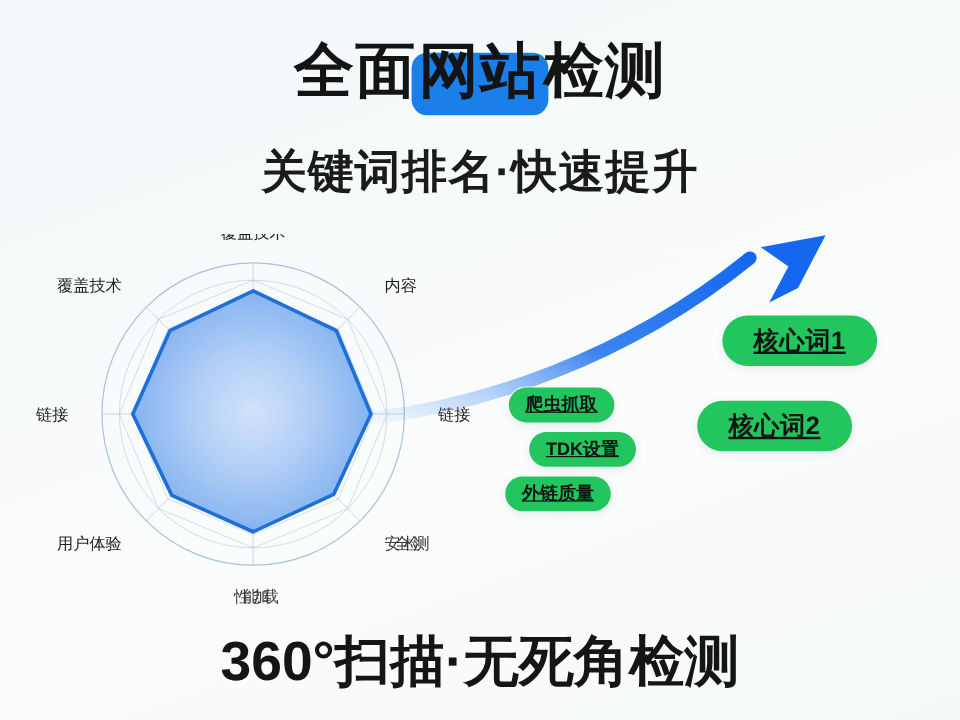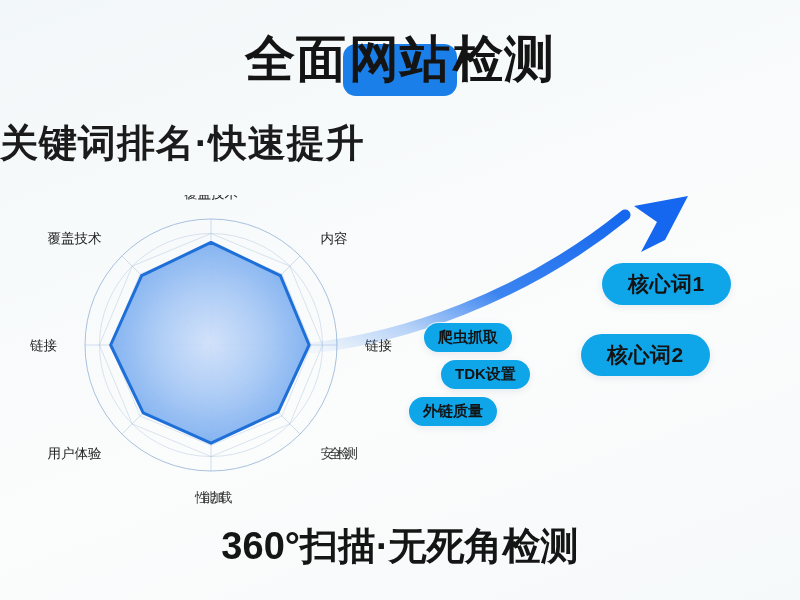--- a/index.html
+++ b/index.html
@@ -48,35 +48,36 @@
   .hl-text {
     position: relative;
     z-index: 1;
   }
 
   .hero-sub {
     position: absolute;
     top: 118px;
     left: 0;
     width: 800px;
+    text-align: center;
     font-size: 38px;
     font-weight: 800;
     letter-spacing: 1px;
     color: #1b1b1b;
     white-space: nowrap;
     z-index: 6;
   }
 
   .hero-bottom {
     position: absolute;
     top: 521px;
     left: 0;
     width: 800px;
     text-align: center;
-    font-size: 38px;
+    font-size: 46px;
     font-weight: 800;
     letter-spacing: 0px;
     color: #151515;
     white-space: nowrap;
     z-index: 6;
   }
 
   
   .radar-wrap {
     position: absolute;
@@ -106,48 +107,49 @@
     top: 0;
     width: 800px;
     height: 600px;
     z-index: 3;
     pointer-events: none;
   }
 
   
   .pill {
     position: absolute;
-    background: #0ea5e9;
+    background: #22c55e;
     border-radius: 999px;
     display: flex;
     align-items: center;
     justify-content: center;
     box-shadow: 0 2px 7px rgba(80,100,130,0.13), 0 0 0 1px rgba(255,255,255,0.8);
     color: #131313;
     white-space: nowrap;
     z-index: 5;
+    text-decoration: underline;
   }
   .pill-small {
     height: 29px;
     padding: 0 14px;
     font-size: 15px;
     font-weight: 600;
   }
   .pill-big {
     height: 42px;
     padding: 0 26px;
     font-size: 21px;
     font-weight: 700;
     letter-spacing: .5px;
   }
 
   
   .pill-f0 { left: 424px; top: 323px; }
   .pill-f1 { left: 441px; top: 360px; }
-  .pill-f2 { left: 409px; top: 397px; }
+  .pill-f2 { left: 421px; top: 397px; }
 
   
   .pill-k0 { left: 602px; top: 263px; }
   .pill-k1 { left: 581px; top: 334px; }
 </style>
 </head>
 <body>
 
 <div class="hero-title">
   <span>全面</span><span class="hl-wrap"><span class="hl-bg" style="background: rgb(26, 127, 232);"></span><span class="hl-text">网站</span></span><span>检测</span>

